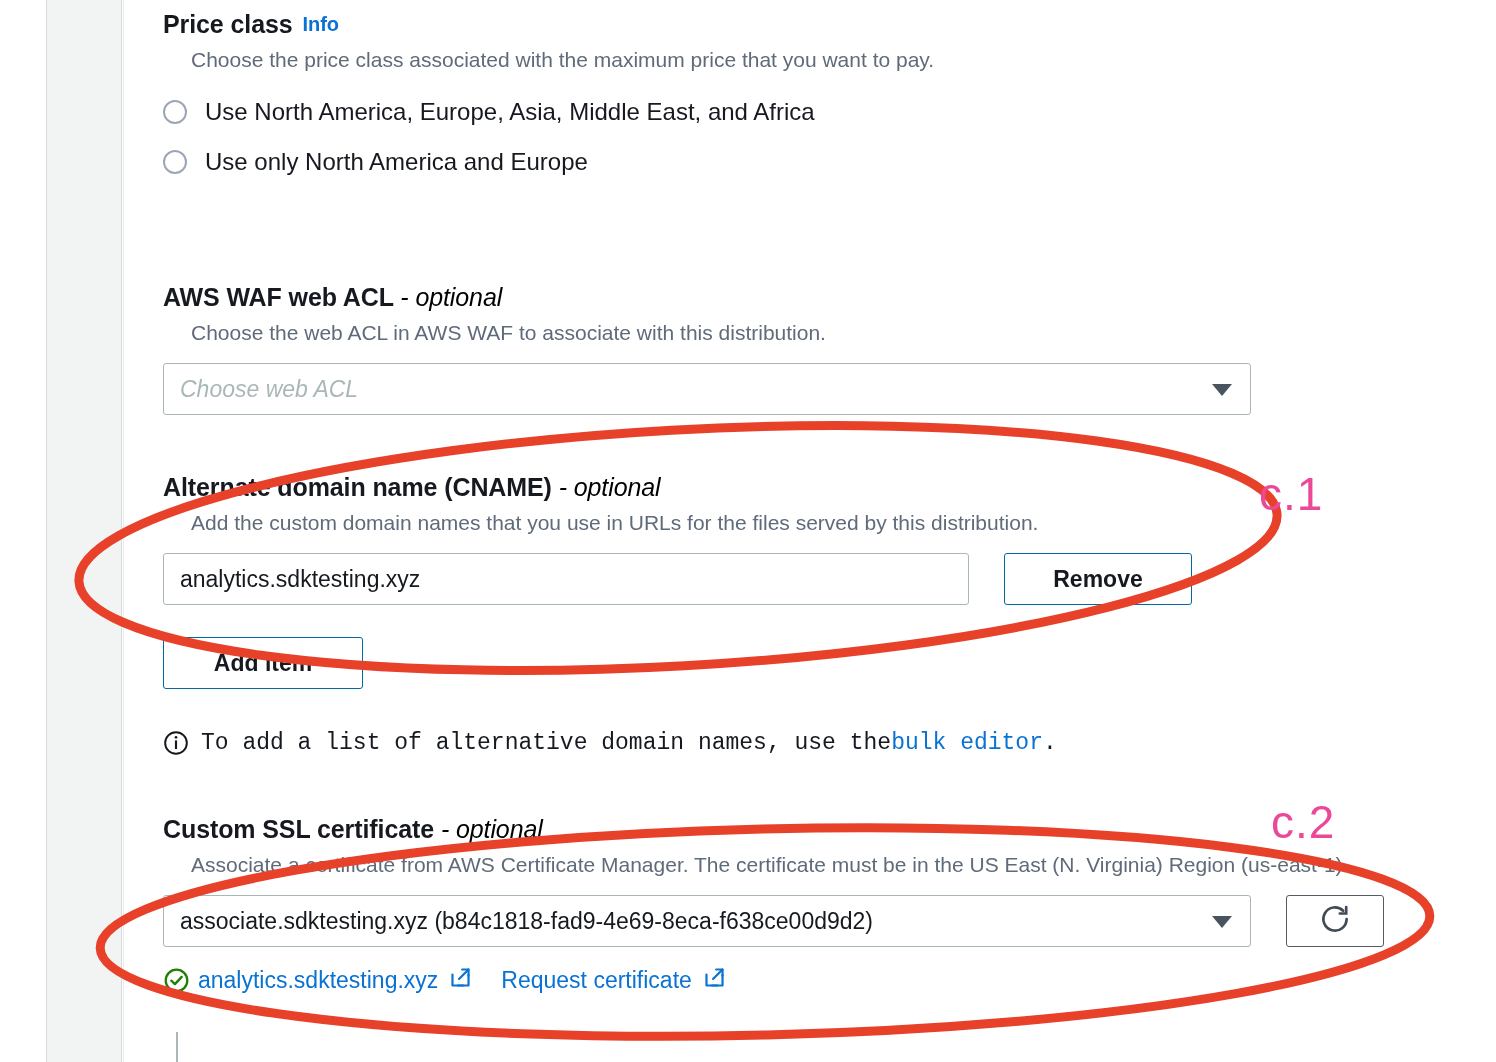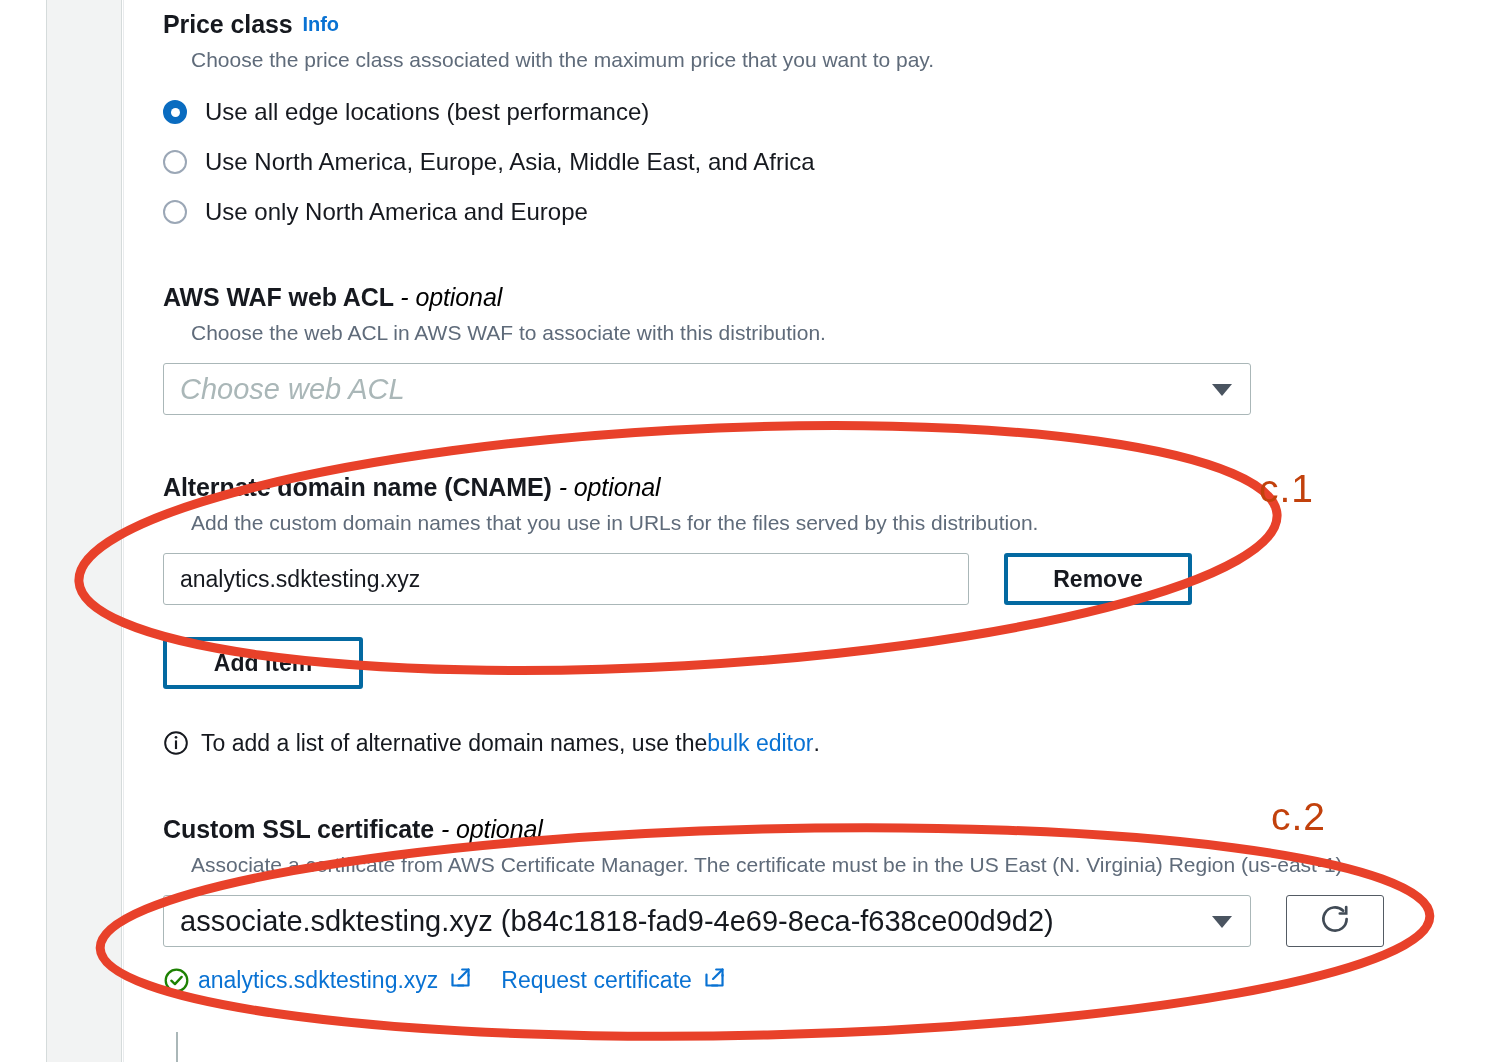--- a/index.html
+++ b/index.html
@@ -118,21 +118,21 @@
     height: 52px;
     border: 1px solid #aab7b8;
     border-radius: 3px;
     background: #ffffff;
     box-sizing: border-box;
     display: flex;
     align-items: center;
     cursor: pointer;
   }
   .select-text {
-    font-size: 29px;
+    font-size: 23px;
     color: #16191f;
     padding-left: 16px;
     white-space: nowrap;
     overflow: hidden;
   }
   .select-text.placeholder {
     color: #aab7b8;
     font-style: italic;
   }
   .caret {
@@ -155,21 +155,21 @@
     align-items: center;
     font-size: 23px;
     color: #16191f;
     padding-left: 16px;
     white-space: nowrap;
     overflow: hidden;
     cursor: text;
   }
   .btn {
     height: 52px;
-    border: 4px solid #0369a1;
+    border: 1px solid #0369a1;
     border-radius: 3px;
     background: #ffffff;
     box-sizing: border-box;
     display: flex;
     align-items: center;
     justify-content: center;
     font-size: 23px;
     font-weight: 700;
     color: #16191f;
     cursor: pointer;
@@ -188,20 +188,21 @@
     cursor: pointer;
   }
 
   
   .note-row {
     display: flex;
     align-items: flex-start;
     font-size: 23px;
     color: #16191f;
     white-space: nowrap;
+    font-family: Liberation Mono, monospace;
   }
   .note-icon { margin-right: 12px; display: flex; align-items: center; }
   .link { color: #0972d3; cursor: pointer; }
 
   
   .cert-links {
     display: flex;
     align-items: center;
     font-size: 23px;
     white-space: nowrap;
@@ -228,46 +229,42 @@
 
   
   .annot-layer {
     position: absolute;
     left: 0; top: 0;
     width: 1496px; height: 1062px;
     pointer-events: none;
   }
   .annot-label {
     position: absolute;
-    color: #c2410c;
+    color: #ec4899;
     font-family: "Liberation Sans", sans-serif;
-    font-size: 39px;
+    font-size: 46px;
     font-weight: 400;
     letter-spacing: 1px;
   }
 </style>
 </head>
 <body>
 
 <div id="screen">
 
   <div class="left-rail"></div>
   <div class="content-divider"></div>
 
   <div class="field-group" style="left:163px; top:10px; width:1100px;">
     <div class="field-label">
       <span>Price class</span><span class="info-link">Info</span>
     </div>
     <div class="field-desc">Choose the price class associated with the maximum price that you want to pay.</div>
 
     <div style="margin-top:14px;">
-      <div class="radio-row">
-        <span class="radio checked"></span>
-        <span class="radio-label">Use all edge locations (best performance)</span>
-      </div>
       <div class="radio-row">
         <span class="radio"></span>
         <span class="radio-label">Use North America, Europe, Asia, Middle East, and Africa</span>
       </div>
       <div class="radio-row">
         <span class="radio"></span>
         <span class="radio-label">Use only North America and Europe</span>
       </div>
     </div>
   </div>

